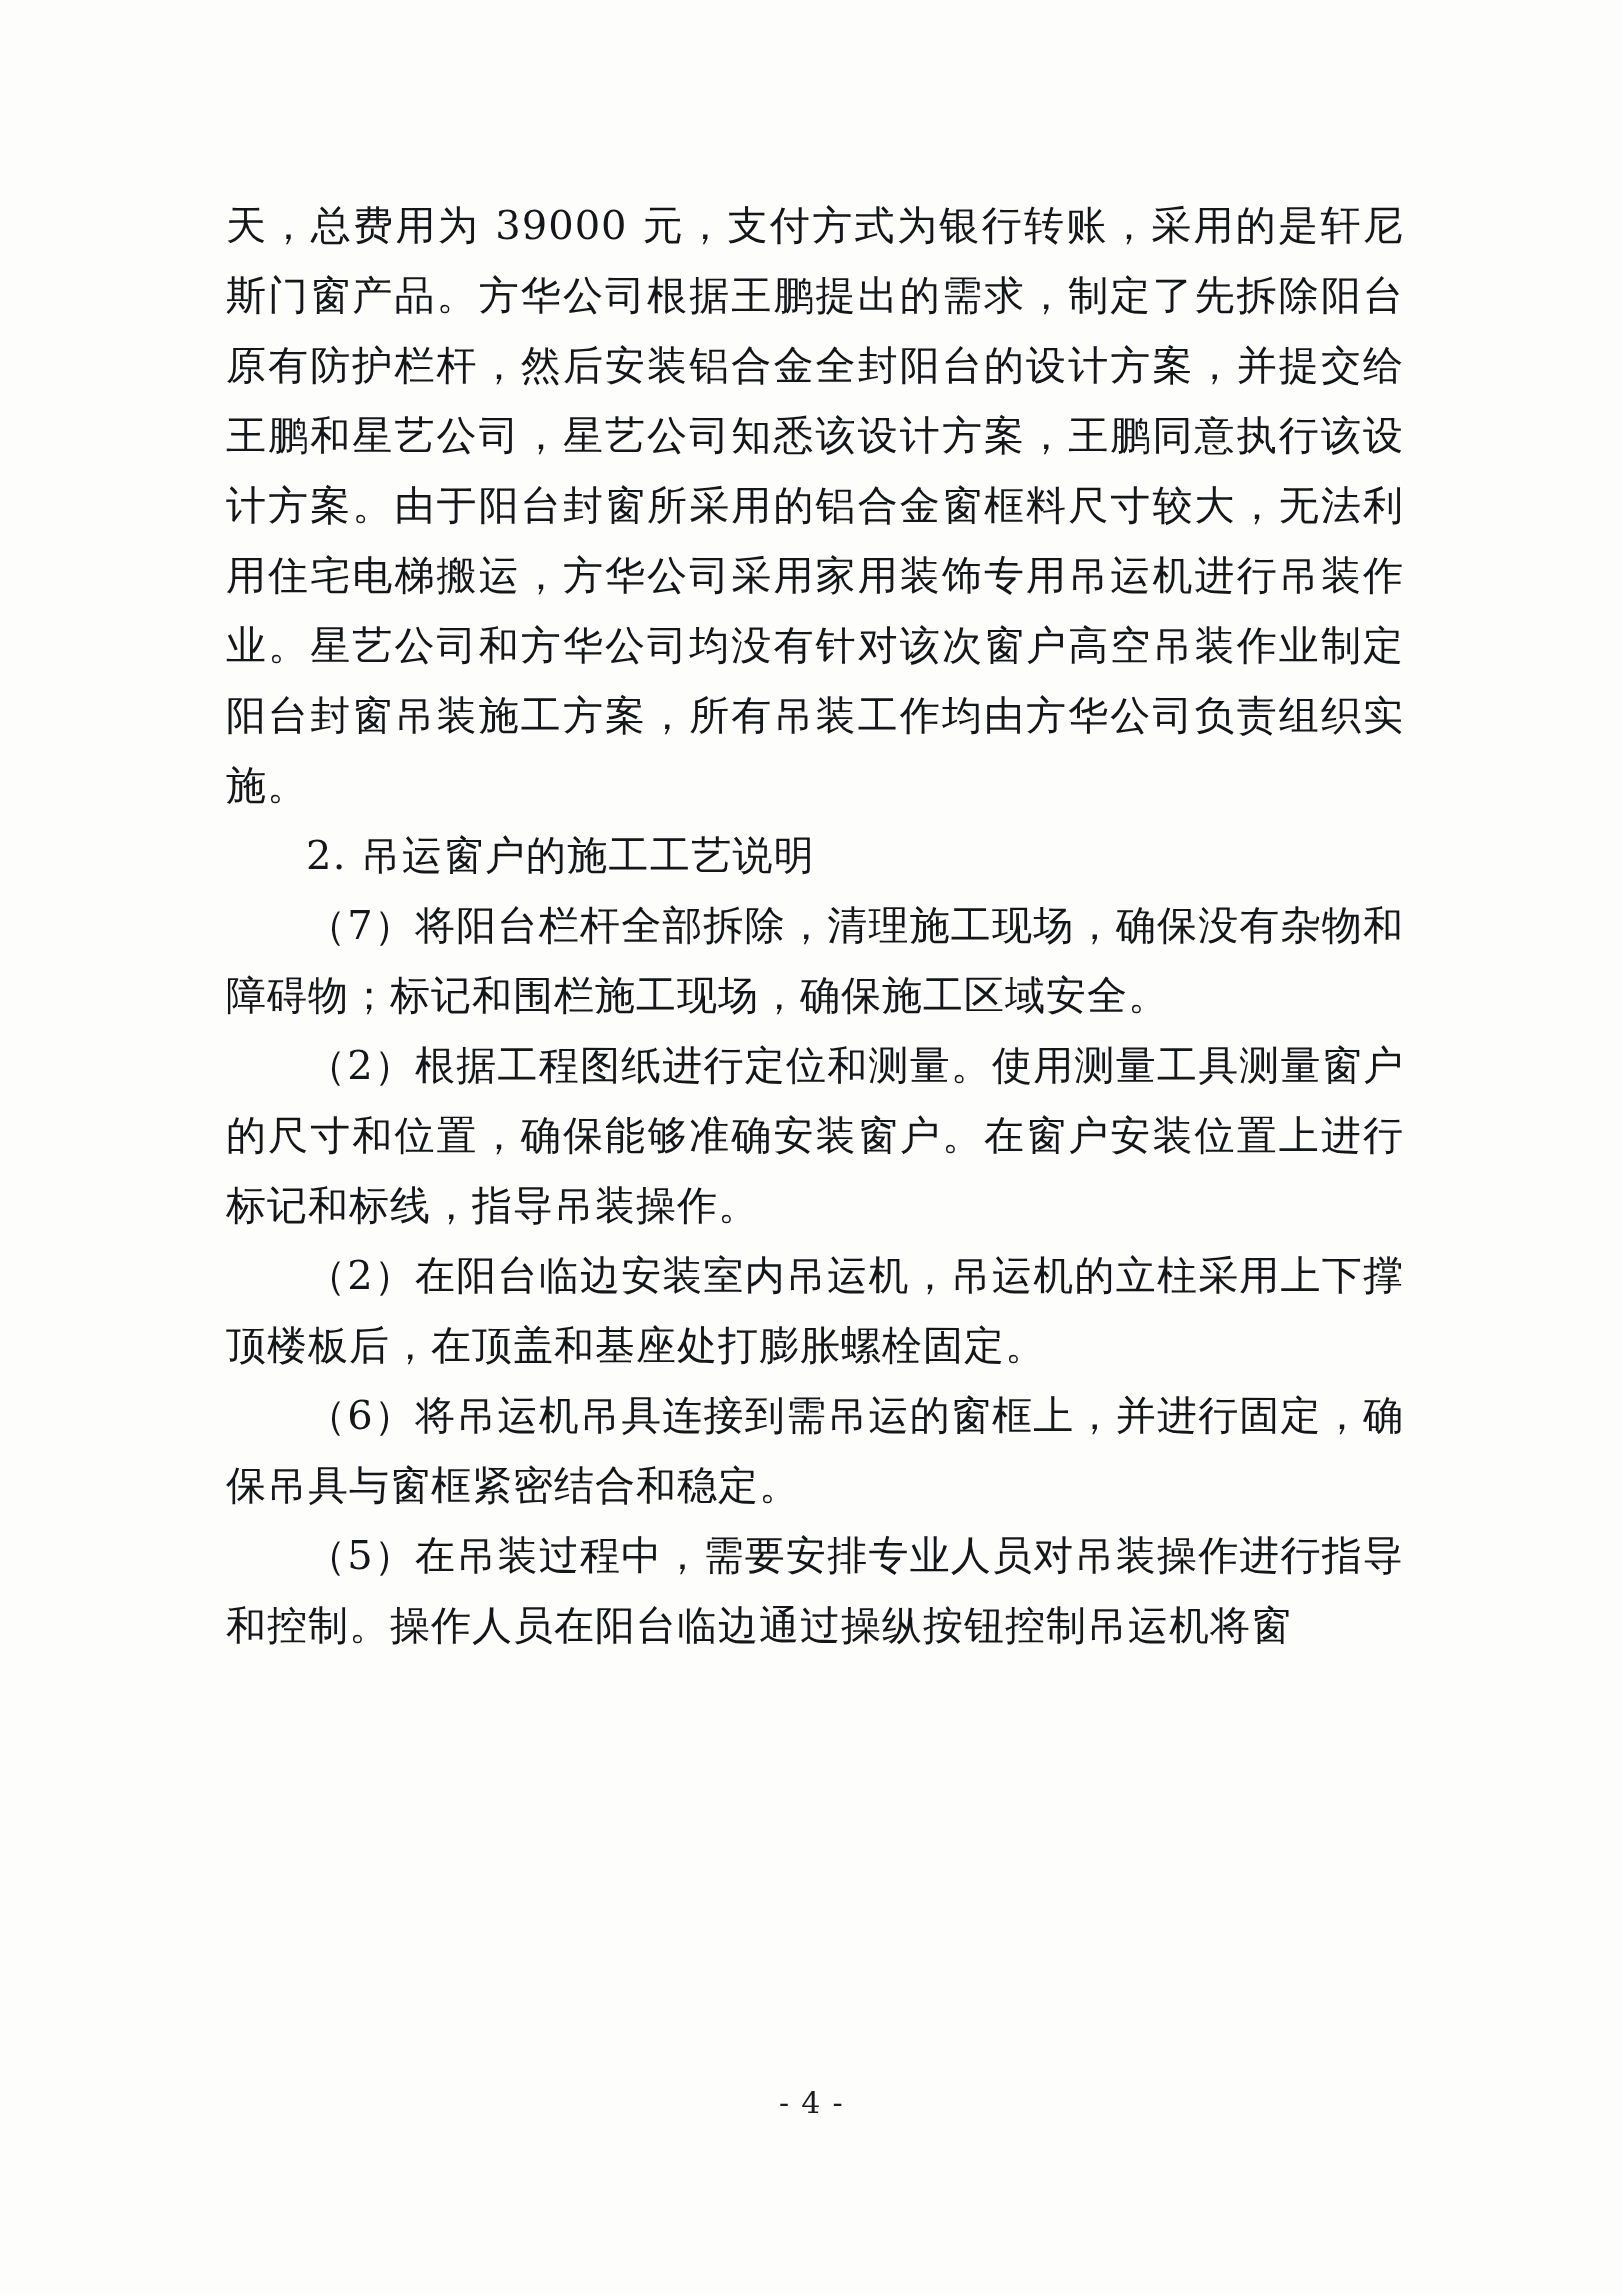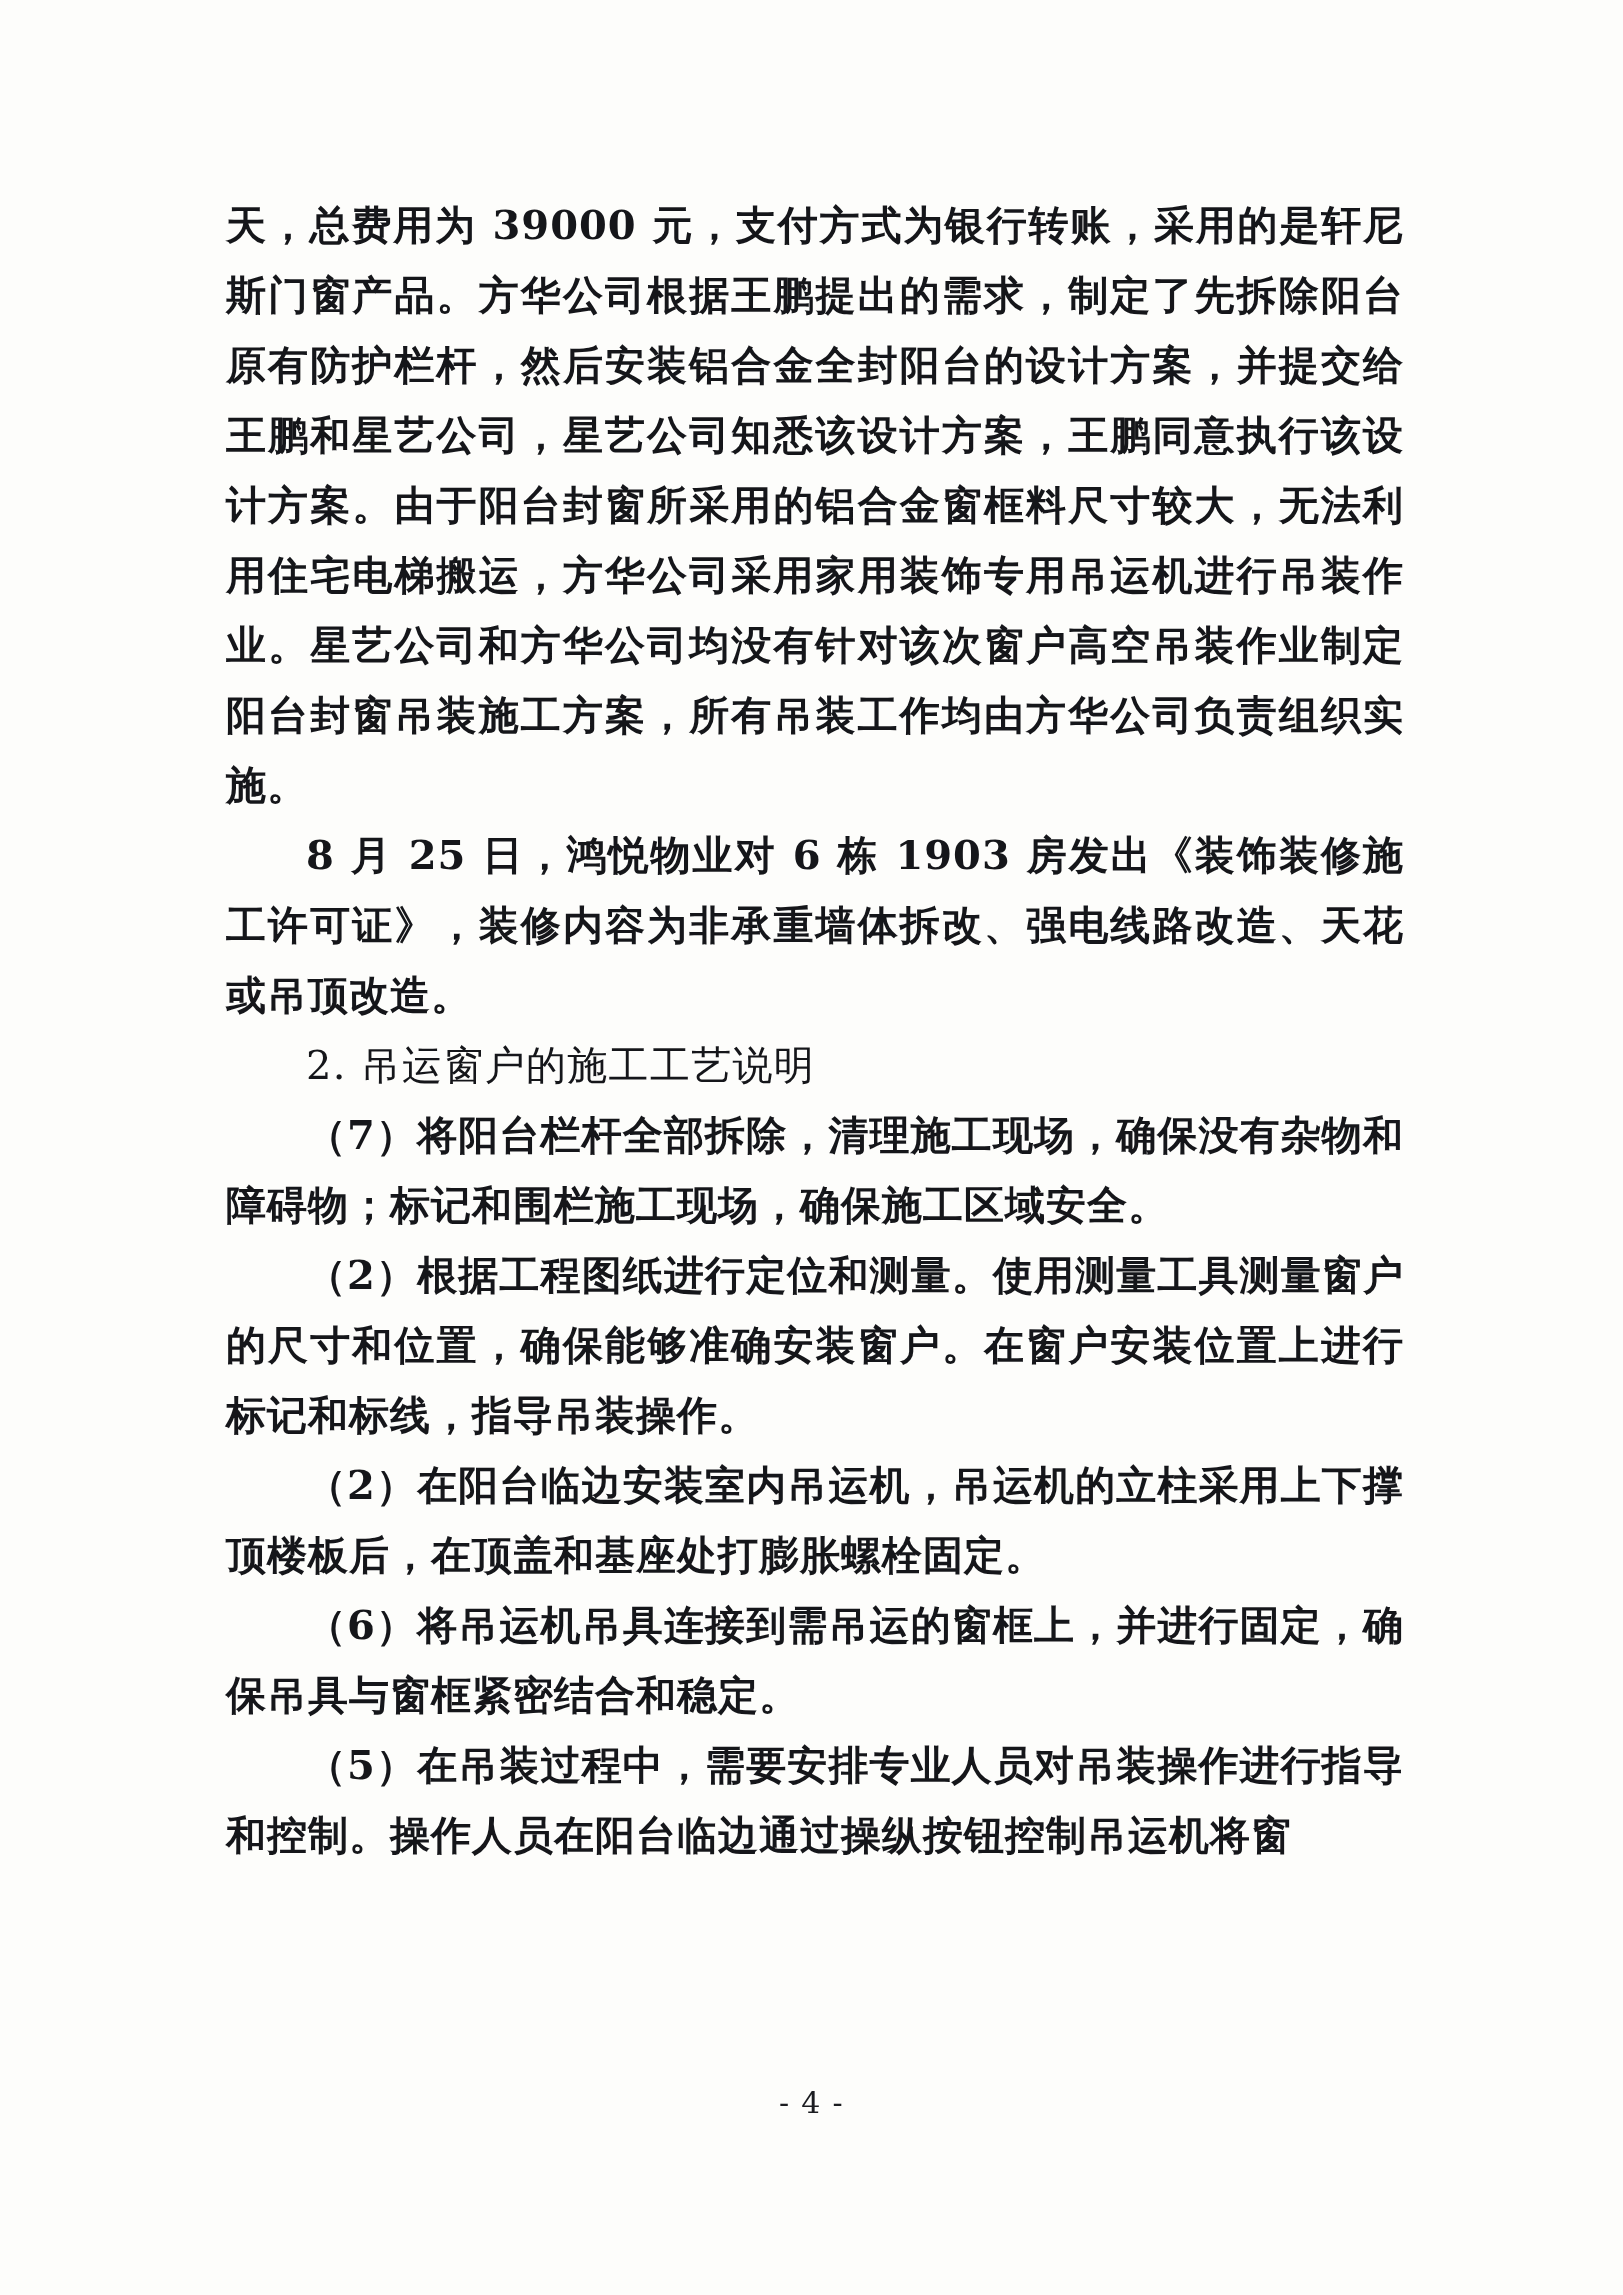--- a/index.html
+++ b/index.html
@@ -30,21 +30,20 @@
   .para {
     font-family: "DejaVu Serif", serif;
     font-size: 40px;
     line-height: 70px;
     color: #15161a;
     text-align: justify;
     text-justify: inter-ideograph;
     letter-spacing: 1px;
     margin: 0 0 0 0;
     white-space: pre-wrap;
-    font-weight: bold;
   }
   .para.indent {
     text-indent: 80px;
   }
   .para.heading {
     font-weight: normal;
     text-indent: 80px;
     letter-spacing: 1.3px;
   }
   .page-number {
@@ -58,21 +57,20 @@
     color: #1b1c20;
     letter-spacing: 1.3px;
   }
 </style>
 </head>
 <body>
 
 <div class="page">
   <div class="content">
     <p class="para">天，总费用为 39000 元，支付方式为银行转账，采用的是轩尼斯门窗产品。方华公司根据王鹏提出的需求，制定了先拆除阳台原有防护栏杆，然后安装铝合金全封阳台的设计方案，并提交给王鹏和星艺公司，星艺公司知悉该设计方案，王鹏同意执行该设计方案。由于阳台封窗所采用的铝合金窗框料尺寸较大，无法利用住宅电梯搬运，方华公司采用家用装饰专用吊运机进行吊装作业。星艺公司和方华公司均没有针对该次窗户高空吊装作业制定阳台封窗吊装施工方案，所有吊装工作均由方华公司负责组织实施。</p>
-    <p class="para indent">8 月 25 日，鸿悦物业对 6 栋 1903 房发出《装饰装修施工许可证》，装修内容为非承重墙体拆改、强电线路改造、天花或吊顶改造。</p>
     <p class="para heading">2. 吊运窗户的施工工艺说明</p>
     <p class="para indent">（7）将阳台栏杆全部拆除，清理施工现场，确保没有杂物和障碍物；标记和围栏施工现场，确保施工区域安全。</p>
     <p class="para indent">（2）根据工程图纸进行定位和测量。使用测量工具测量窗户的尺寸和位置，确保能够准确安装窗户。在窗户安装位置上进行标记和标线，指导吊装操作。</p>
     <p class="para indent">（2）在阳台临边安装室内吊运机，吊运机的立柱采用上下撑顶楼板后，在顶盖和基座处打膨胀螺栓固定。</p>
     <p class="para indent">（6）将吊运机吊具连接到需吊运的窗框上，并进行固定，确保吊具与窗框紧密结合和稳定。</p>
     <p class="para indent">（5）在吊装过程中，需要安排专业人员对吊装操作进行指导和控制。操作人员在阳台临边通过操纵按钮控制吊运机将窗</p>
   </div>
   <div class="page-number">- 4 -</div>
 </div>
 

